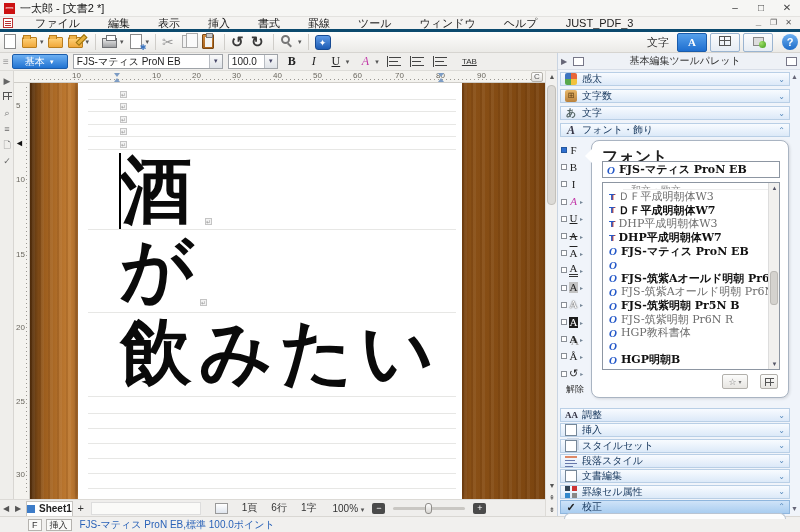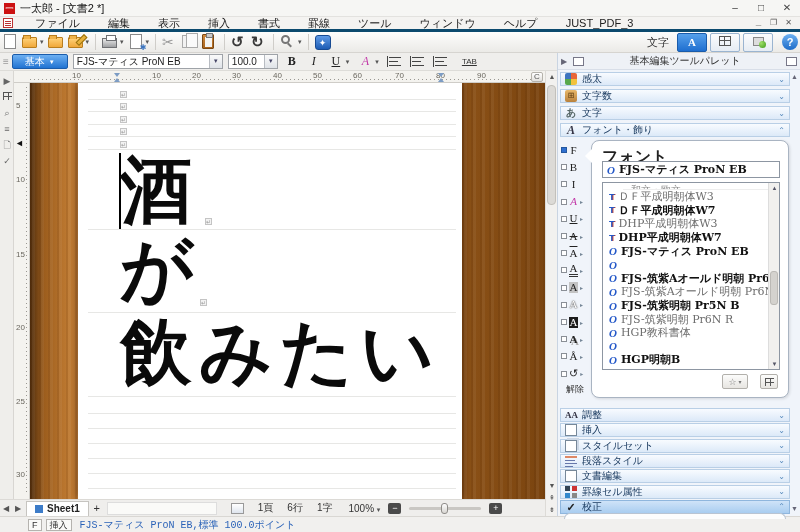--- a/index.html
+++ b/index.html
@@ -104,35 +104,35 @@
 
   
   #vscroll{left:545px;top:71px;width:12px;height:445px;background:#f2f1ef;border-left:1px solid #dddbd7;}
   .sc-btn{width:12px;height:12px;font-size:7px;color:#555;text-align:center;line-height:12px;}
   #vthumb{position:absolute;left:1px;top:14px;width:9px;height:120px;background:#dcdad6;border:1px solid #c2c0bb;border-radius:4px;}
   #vscroll .bottom{position:absolute;bottom:0;left:0;}
 
   
   #sheetbar{left:0;top:499px;width:545px;height:17px;background:#efeeec;border-top:1px solid #dcdad6;display:flex;align-items:center;}
   .sh-arrow{width:12px;text-align:center;font-size:8px;color:#555;}
-  #sheet-tab{height:15px;background:#fff;border:1px solid #c6c4c0;border-bottom:none;display:flex;align-items:center;padding:0 8px;font-weight:bold;font-size:10px;gap:4px;margin-left:2px;}
+  #sheet-tab{height:15px;background:#fff;border:1px solid #c6c4c0;border-bottom:none;display:flex;align-items:center;padding:0 0;font-weight:bold;font-size:10px;gap:4px;margin-left:2px;}
   #sheet-tab .tabico{width:8px;height:8px;background:#3d7cc8;}
   #add-sheet{width:16px;text-align:center;color:#333;font-size:11px;}
   #tab-track{width:110px;height:13px;background:#fafaf8;border:1px solid #ddd;margin-left:2px;}
   .sb-info{font-size:10px;color:#333;margin-left:14px;}
   #view-ico{width:13px;height:11px;border:1px solid #999;background:linear-gradient(#fff,#dfe5ee);margin-left:14px;}
   #zoom-val{margin-left:16px;font-size:10px;}
   .zoom-btn{width:13px;height:11px;background:#4a4a4a;border-radius:2px;color:#fff;font-size:9px;line-height:10px;text-align:center;margin-left:8px;}
   #zoom-slider{width:72px;height:3px;background:#c9c7c3;border-radius:2px;margin-left:8px;position:relative;}
   #zoom-knob{position:absolute;left:32px;top:-4px;width:7px;height:11px;background:linear-gradient(#fdfdfd,#d8d6d2);border:1px solid #8f8d89;border-radius:3px;}
 
   
   #statusbar{left:0;top:516px;width:800px;height:16px;background:#f1f0ee;border-top:1px solid #d9d7d3;display:flex;align-items:center;}
   .st-box{border:1px solid #b5b3af;background:#fafaf8;font-size:9px;padding:0 3px;height:12px;line-height:11px;margin-left:4px;color:#333;}
-  #font-status{color:#2a62b8;font-size:10px;margin-left:8px;font-family:Liberation Mono, monospace;}
+  #font-status{color:#2a62b8;font-size:10px;margin-left:8px;}
 
   
   #sidebar{left:557px;top:53px;width:243px;height:463px;background:#f0f4fa;border-left:1px solid #c9d4e2;}
   #sb-header{height:17px;display:flex;align-items:center;background:#eef1f6;border-bottom:1px solid #d8dee8;}
   #sb-title{flex:1;text-align:center;font-size:10px;color:#333;}
   .sbh-ico{font-size:8px;color:#667;margin:0 3px;}
   .sbh-box{width:11px;height:9px;border:1px solid #778;background:#fff;margin:0 3px;}
   .sec{position:absolute;left:2px;width:230px;height:14px;border:1px solid #b9cfe6;border-radius:0;background:linear-gradient(#f8fbff,#dcE9f8);display:flex;align-items:center;padding:0 4px;gap:5px;}
   .sec .lbl{font-size:10px;color:#15365c;}
   .sec .chev{margin-left:auto;font-size:8px;color:#5588bb;}

